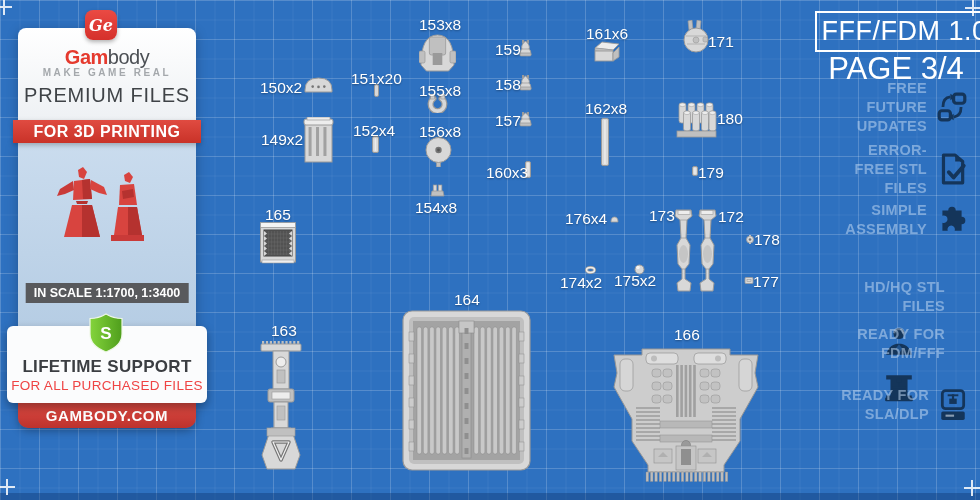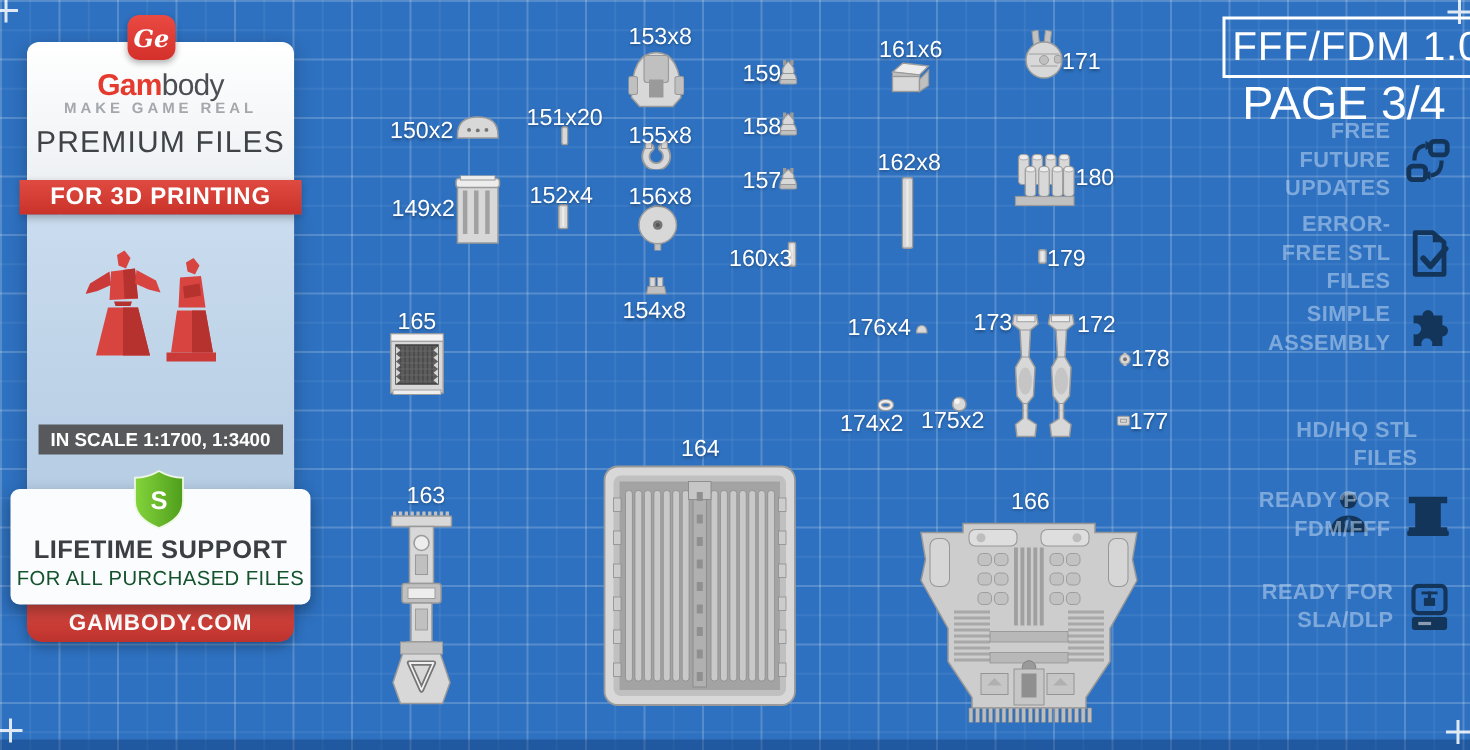--- a/index.html
+++ b/index.html
@@ -46,21 +46,21 @@
   .figures-panel{position:absolute;left:18px;top:143px;width:178px;height:184px;
     background:linear-gradient(#cadcee,#b6cde4);z-index:2;box-shadow:0 3px 12px rgba(0,0,0,.25);}
   .figures-svg{position:absolute;left:39px;top:22px;}
   .assembly{position:absolute;left:0;top:112px;width:100%;text-align:center;color:#3b3e42;
     font-weight:700;font-size:15.5px;letter-spacing:.4px;}
   .scale-badge{position:absolute;left:50%;top:140px;transform:translateX(-50%);background:#58595c;
     color:#fff;font-weight:700;font-size:12.5px;padding:3px 8px;white-space:nowrap;}
   .support-card{position:absolute;left:7px;top:326px;width:200px;height:77px;background:#fbfcfd;
     border-radius:6px;box-shadow:0 4px 10px rgba(0,0,0,.35);z-index:4;text-align:center;}
   .support-title{margin-top:31px;color:#3b3e42;font-size:17px;font-weight:600;letter-spacing:.3px;}
-  .support-sub{margin-top:1px;color:#14532d;font-size:13.5px;letter-spacing:.3px;}
+  .support-sub{margin-top:1px;color:#ef4444;font-size:13.5px;letter-spacing:.3px;}
   .shield{position:absolute;left:88px;top:313px;z-index:6;}
   .site-band{position:absolute;left:18px;top:403px;width:178px;height:25px;border-radius:0 0 10px 10px;
     background:linear-gradient(#dc4a42,#bd322d);z-index:3;display:flex;align-items:center;justify-content:center;
     color:#fff;font-weight:700;font-size:15px;letter-spacing:.6px;box-shadow:0 3px 8px rgba(0,0,0,.3);cursor:pointer;}
 
   
   .part-label{position:absolute;color:#fff;font-size:15.5px;white-space:nowrap;
     text-shadow:0 1px 2px rgba(0,0,0,.35);}
   .part-model{position:absolute;line-height:0;}
 </style>
@@ -106,21 +106,21 @@
 </div>
 <div class="feature" style="top:278px;flex-direction:column;">
   <div class="flabel">HD/HQ STL FILES</div>
   <svg width="32" height="32" viewBox="0 0 30 30">
     <circle cx="15" cy="8" r="5.2" fill="#14355a"></circle>
     <path d="M9.5 7.5 a5.5 5.5 0 0 1 11 0 l-2 .5 -1 -3 -5 0 -1 3 Z" fill="#e9f1fa" opacity=".35"></path>
     <path d="M3 28 C5 19.5 10 17.5 15 17.5 C20 17.5 25 19.5 27 28 Z" fill="#14355a"></path>
     <path d="M15 18 l3 4 -3 5 -3 -5 Z" fill="#2e71c0" opacity=".5"></path>
   </svg>
 </div>
-<div class="feature" style="top:325px;">
+<div class="feature" style="top:325px;flex-direction:column;">
   <div class="flabel">READY FOR FDM/FFF</div>
   <svg width="32" height="32" viewBox="0 0 30 30">
     <path d="M3 3 H27 V7 H23 V22 H27 V26 H3 V22 H7 V7 H3 Z" fill="#14355a"></path>
     <rect x="7" y="7" width="16" height="15" fill="none"></rect>
     <rect x="12.5" y="6" width="5" height="4" fill="#14355a"></rect>
     <rect x="14.2" y="10" width="1.6" height="4" fill="#14355a"></rect>
     <rect x="9" y="13.5" width="12" height="2" fill="#14355a"></rect>
     <rect x="2" y="24" width="26" height="3.5" rx="1" fill="#14355a"></rect>
   </svg>
 </div>

